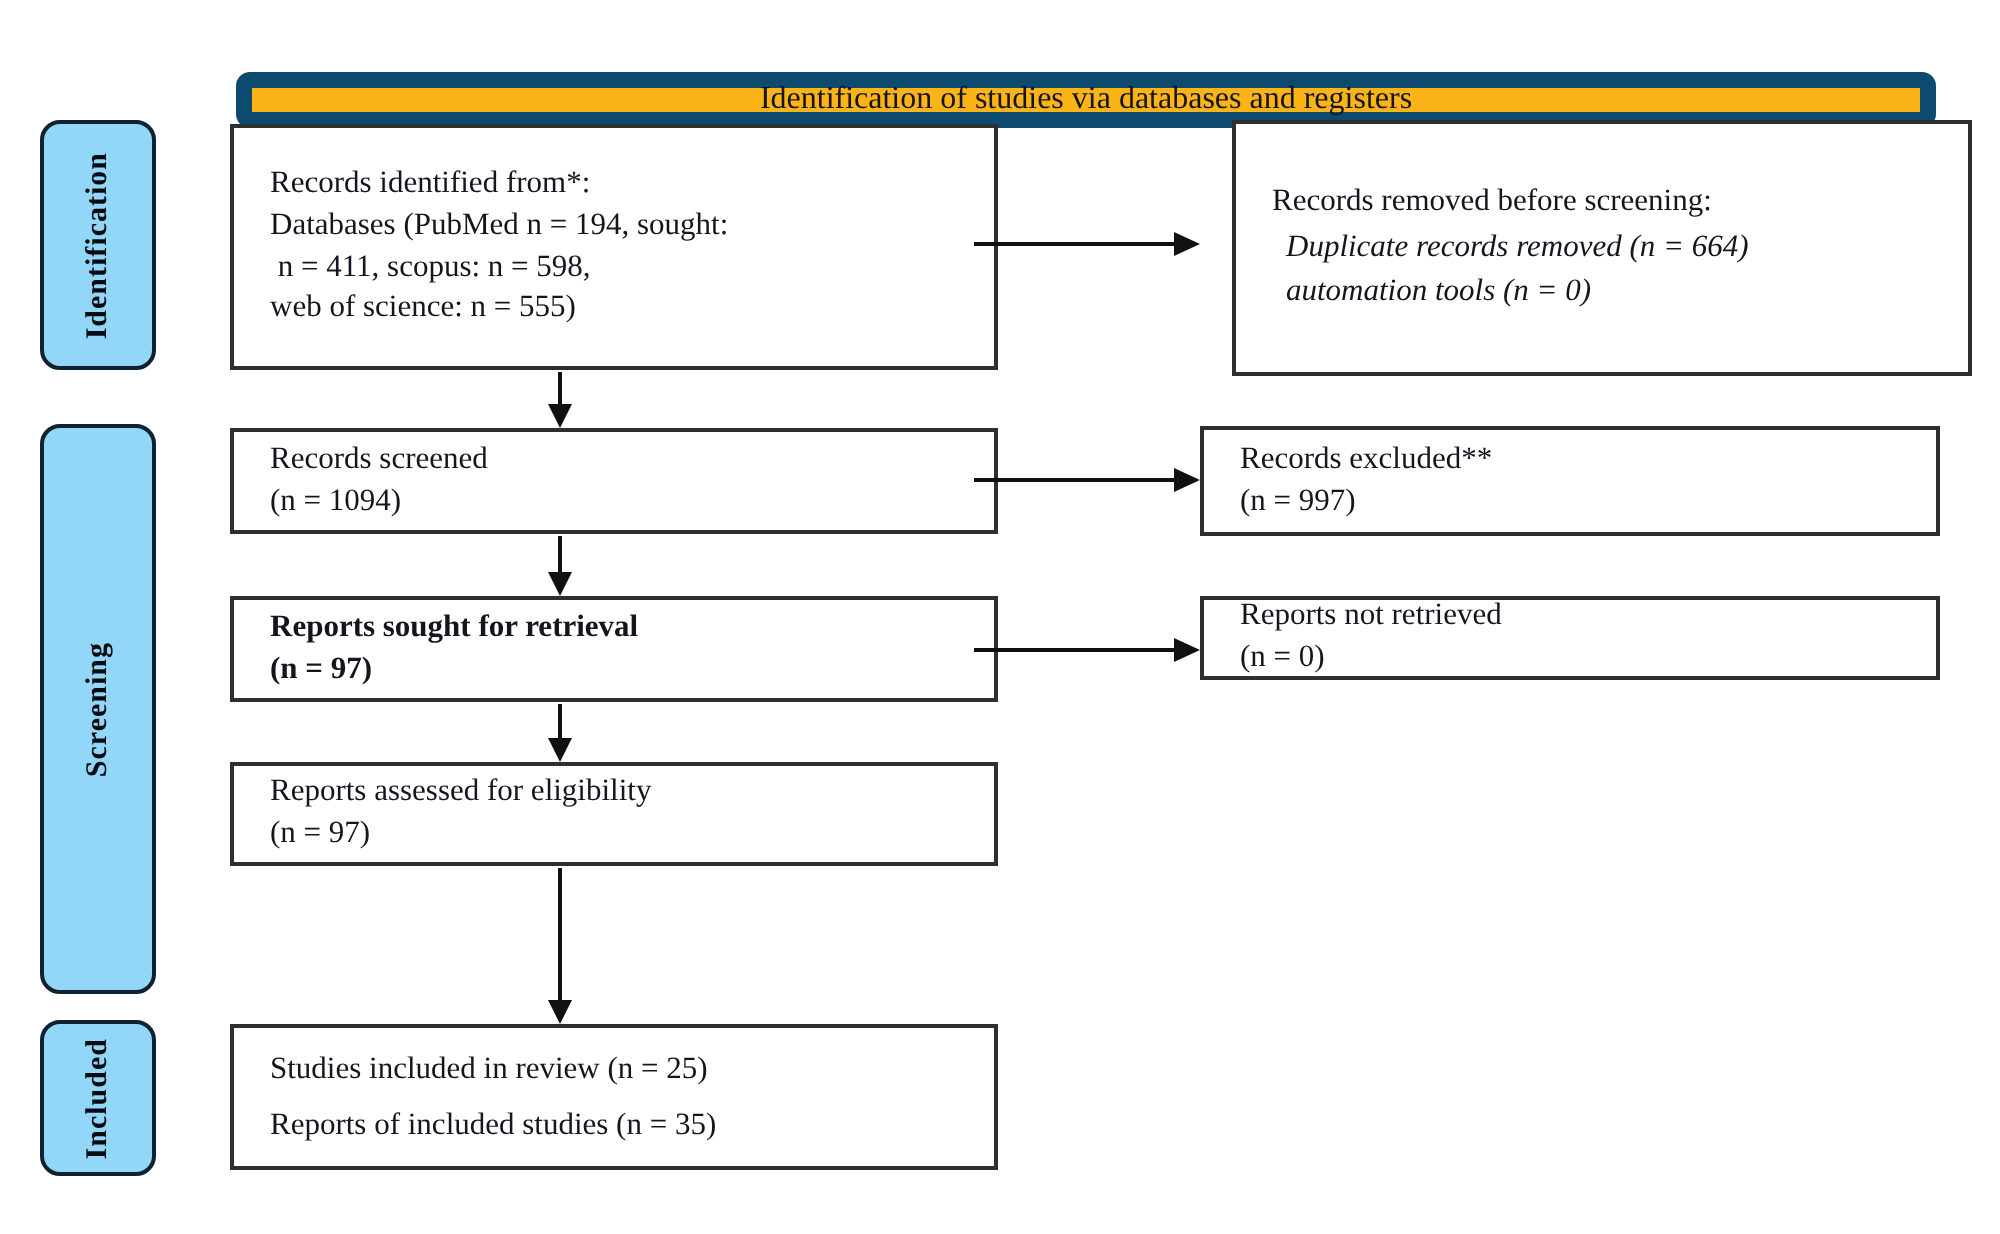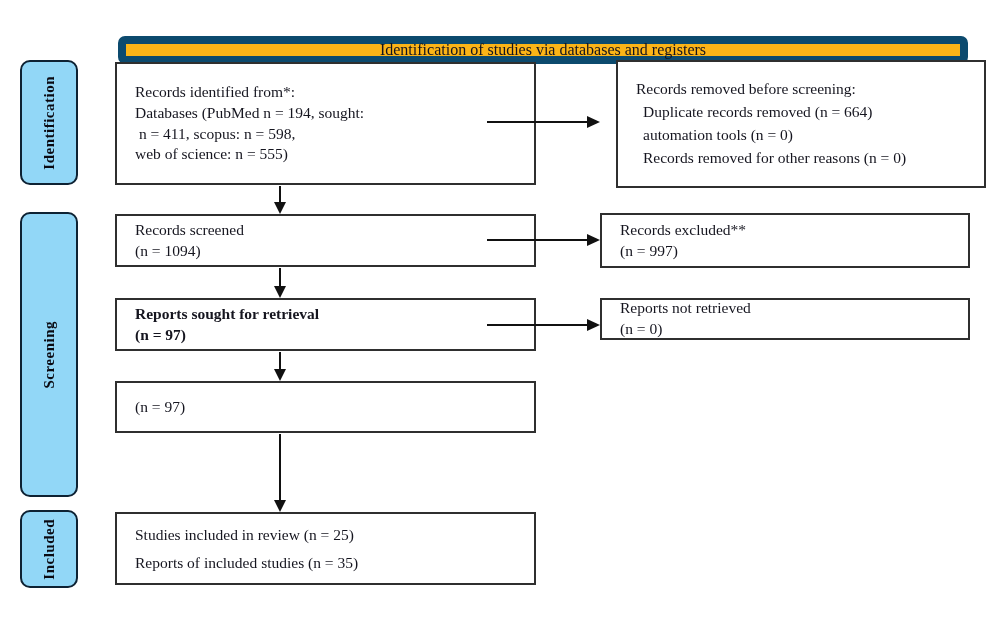--- a/index.html
+++ b/index.html
@@ -30,22 +30,22 @@
   }
   
   .box{
     background:#ffffff;border:2px solid #2F2F2F;box-sizing:border-box;
     display:flex;flex-direction:column;justify-content:center;
     padding:6px 12px 6px 18px;font-size:15.5px;line-height:1.35;
   }
   .box .line{white-space:pre-wrap;}
   .box.loose{line-height:1.47;margin-left:16px;}
   .box.xloose{line-height:1.75;}
-  .line.indent{padding-left:7px;}
-  .col-l{left:115px;width:421px;}
+  .line.indent{padding-left:7px;font-style:italic;}
+  .col-l{left:115px;width:384px;}
   .col-r{left:600px;width:370px;}
   
   .arrow-h{height:2.4px;background:#111111;}
   .arrow-h::after{
     content:"";position:absolute;right:-13px;top:50%;transform:translateY(-50%);
     border-left:13px solid #111111;border-top:6px solid transparent;border-bottom:6px solid transparent;
   }
   .arrow-v{width:2.4px;background:#111111;}
   .arrow-v::after{
     content:"";position:absolute;bottom:-12px;left:50%;transform:translateX(-50%);
@@ -80,33 +80,33 @@
   <div class="line">Records screened</div>
   <div class="line">(n = 1094)</div>
 </div>
 
 <div class="abs box col-l" style="top:298px;height:53px;font-weight:bold;">
   <div class="line">Reports sought for retrieval</div>
   <div class="line">(n = 97)</div>
 </div>
 
 <div class="abs box col-l" style="top:381px;height:52px;">
+  <div class="line">Reports assessed for eligibility</div>
   <div class="line">(n = 97)</div>
 </div>
 
 <div class="abs box xloose col-l" style="top:512px;height:73px;">
   <div class="line">Studies included in review (n = 25)</div>
   <div class="line">Reports of included studies (n = 35)</div>
 </div>
 
 <div class="abs box loose col-r" style="top:60px;height:128px;">
   <div class="line">Records removed before screening:</div>
   <div class="line indent">Duplicate records removed (n = 664)</div>
   <div class="line indent">automation tools (n = 0)</div>
-  <div class="line indent">Records removed for other reasons (n = 0)</div>
 </div>
 
 <div class="abs box col-r" style="top:213px;height:55px;">
   <div class="line">Records excluded**</div>
   <div class="line">(n = 997)</div>
 </div>
 
 <div class="abs box col-r" style="top:298px;height:42px;">
   <div class="line">Reports not retrieved</div>
   <div class="line">(n = 0)</div>

